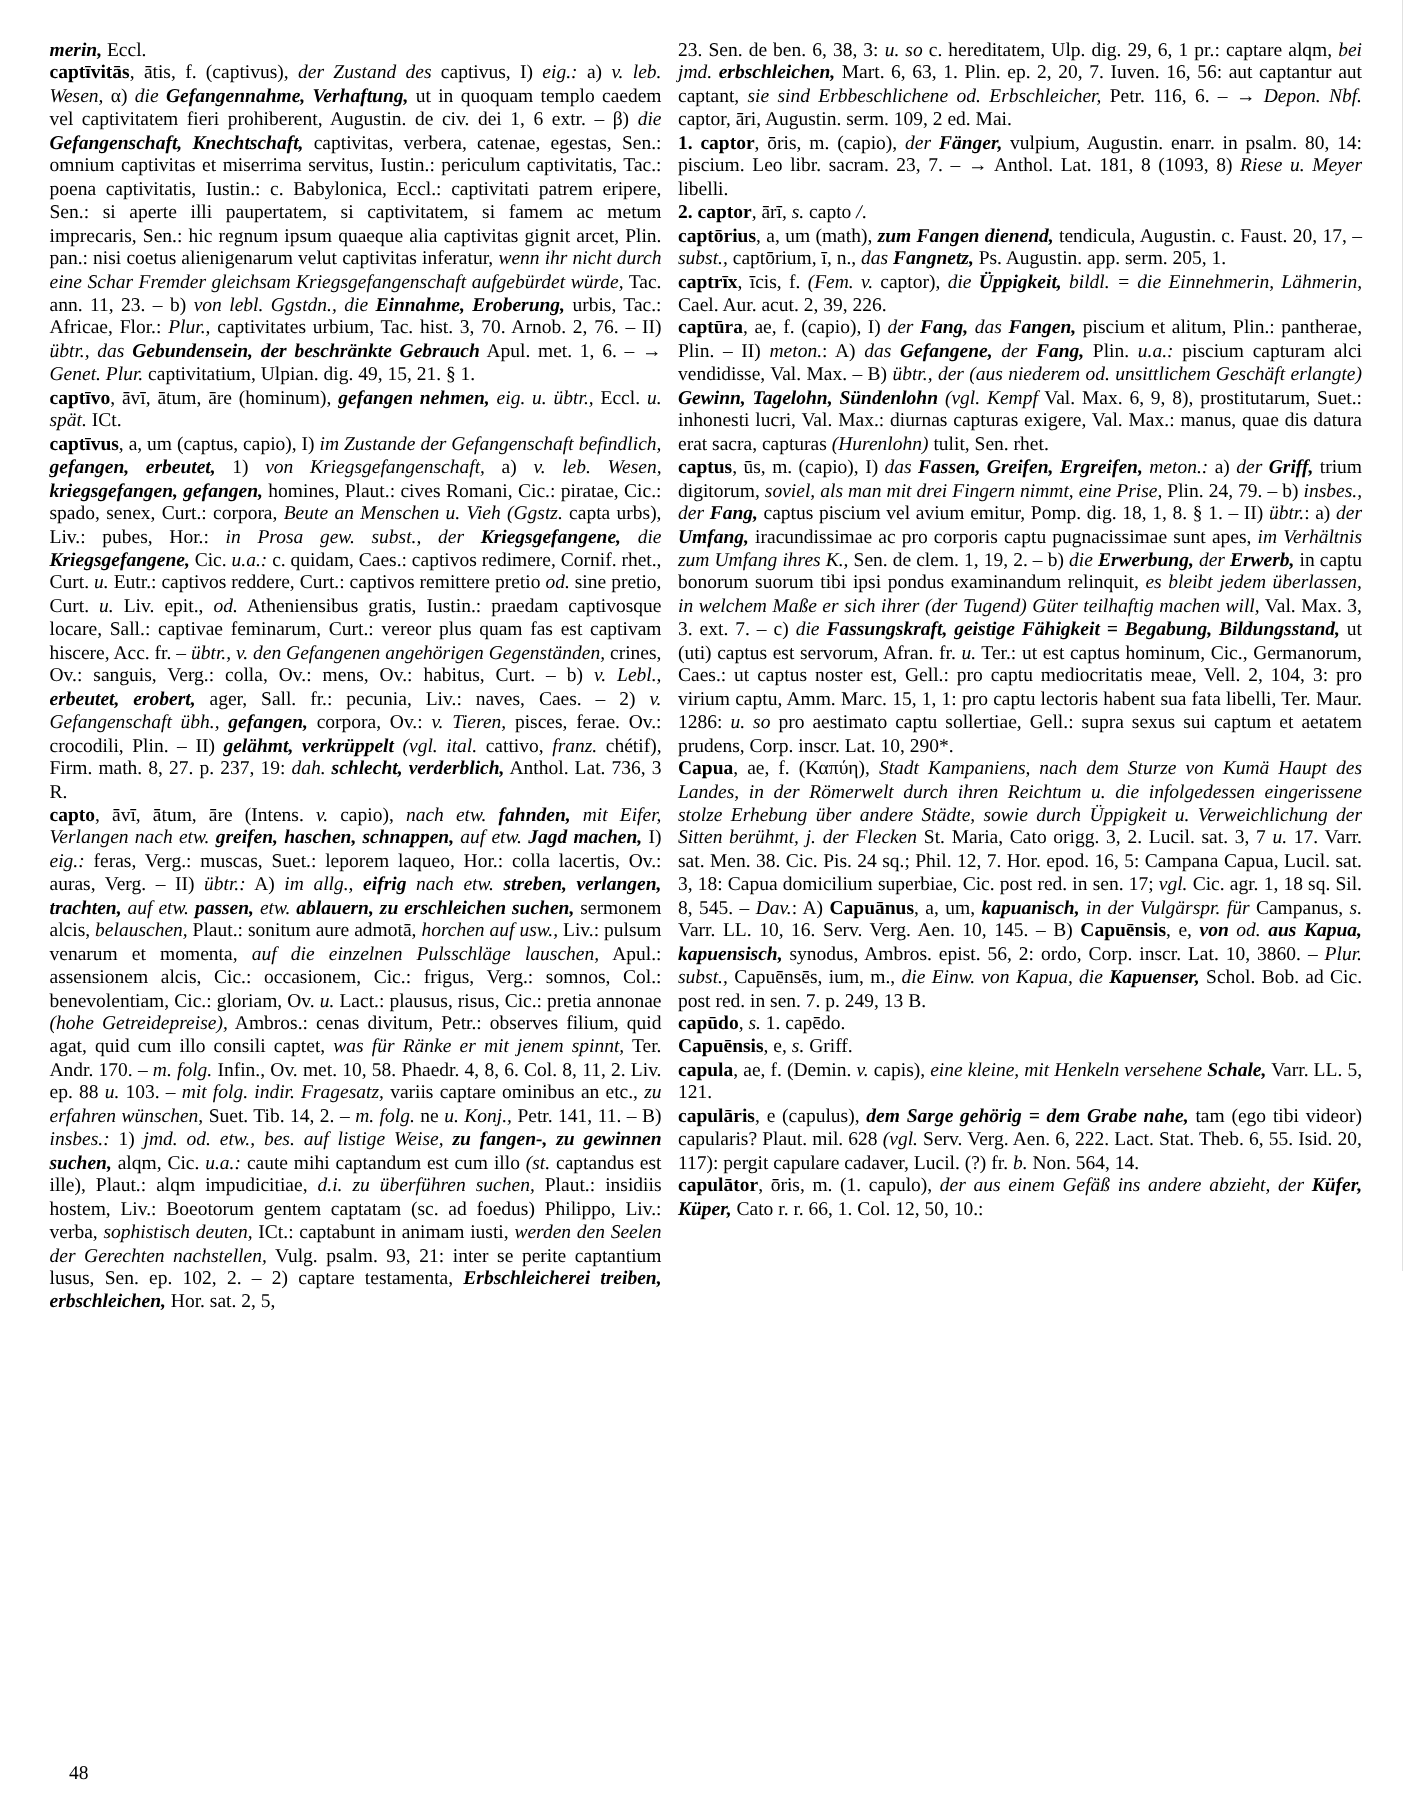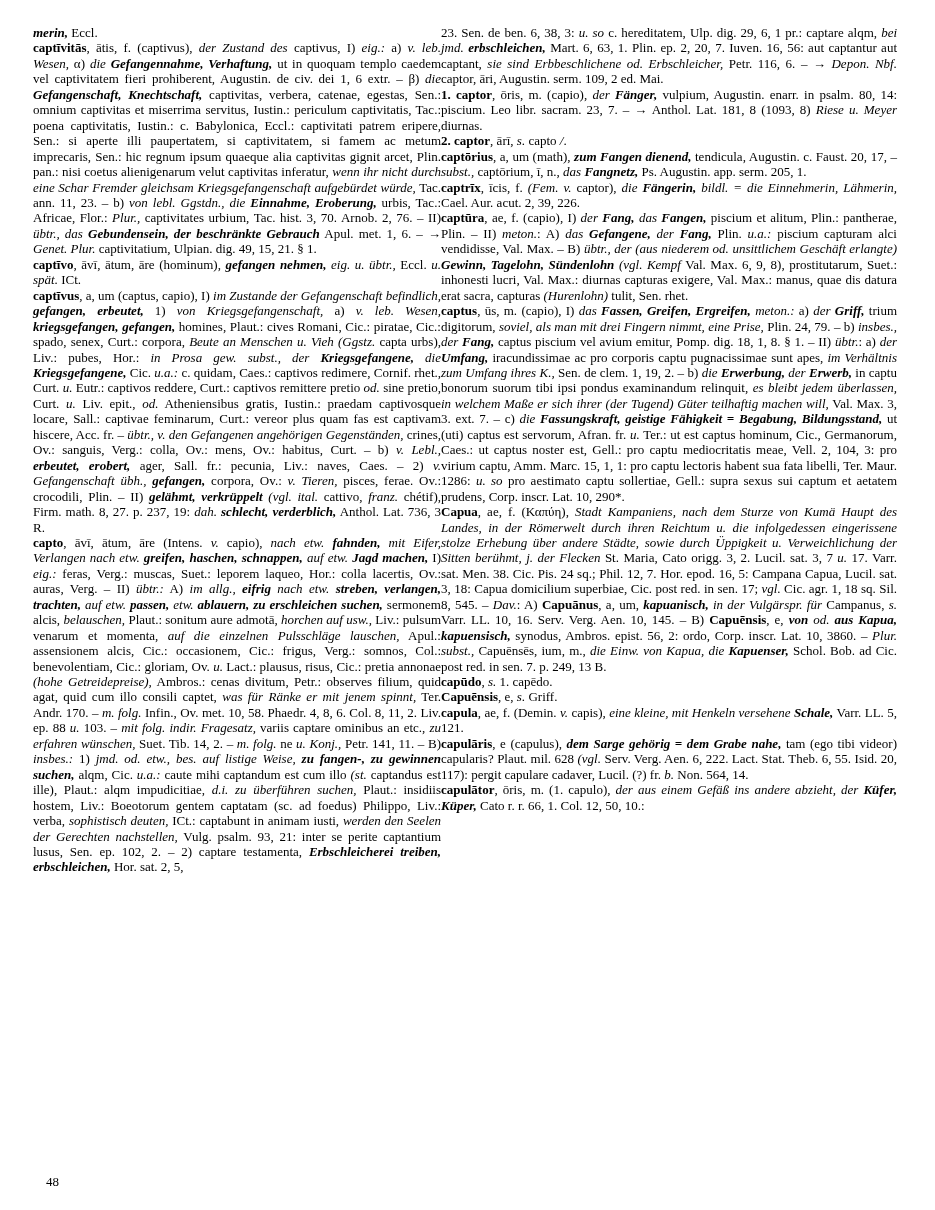--- a/index.html
+++ b/index.html
@@ -14,20 +14,21 @@
     margin: 0 auto;
     background: #ffffff;
     color: #000000;
     overflow: hidden;
   }
   .columns {
     position: absolute;
     left: 33px;
     top: 25px;
     display: flex;
+    gap: 11px;
   }
   .col {
     font-size: 13px;
     line-height: 15.45px;
     text-align: justify;
   }
   .col-left  { width: 408px; }
   .col-right { width: 456px; }
   .entry { margin: 0; padding: 0; }
   .entry .b  { font-weight: bold; }
@@ -48,24 +49,24 @@
   <div class="columns">
     <div class="col col-left" id="col-left">
         <p class="entry"><span class="bi">merin,</span><span> Eccl.</span></p>
         <p class="entry"><span class="b">captīvitās</span><span>, ātis, f. (captivus), </span><span class="i">der Zustand des</span><span> captivus, I) </span><span class="i">eig.:</span><span> a) </span><span class="i">v. leb. Wesen,</span><span> α) </span><span class="i">die </span><span class="bi">Gefangennahme, Verhaftung,</span><span> ut in quoquam templo caedem vel captivitatem fieri prohiberent, Augustin. de civ. dei 1, 6 extr. – β) </span><span class="i">die </span><span class="bi">Gefangenschaft, Knechtschaft,</span><span> captivitas, verbera, catenae, egestas, Sen.: omnium captivitas et miserrima servitus, Iustin.: periculum captivitatis, Tac.: poena captivitatis, Iustin.: c. Babylonica, Eccl.: captivitati patrem eripere, Sen.: si aperte illi paupertatem, si captivitatem, si famem ac metum imprecaris, Sen.: hic regnum ipsum quaeque alia captivitas gignit arcet, Plin. pan.: nisi coetus alienigenarum velut captivitas inferatur, </span><span class="i">wenn ihr nicht durch eine Schar Fremder gleichsam Kriegsgefangenschaft aufgebürdet würde,</span><span> Tac. ann. 11, 23. – b) </span><span class="i">von lebl. Ggstdn., die </span><span class="bi">Einnahme, Eroberung,</span><span> urbis, Tac.: Africae, Flor.: </span><span class="i">Plur.,</span><span> captivitates urbium, Tac. hist. 3, 70. Arnob. 2, 76. – II) </span><span class="i">übtr., das </span><span class="bi">Gebundensein, der beschränkte Gebrauch</span><span> Apul. met. 1, 6. – → </span><span class="i">Genet. Plur.</span><span> captivitatium, Ulpian. dig. 49, 15, 21. § 1.</span></p>
         <p class="entry"><span class="b">captīvo</span><span>, āvī, ātum, āre (hominum), </span><span class="bi">gefangen nehmen,</span><span> </span><span class="i">eig. u. übtr.,</span><span> Eccl. </span><span class="i">u. spät.</span><span> ICt.</span></p>
         <p class="entry"><span class="b">captīvus</span><span>, a, um (captus, capio), I) </span><span class="i">im Zustande der Gefangenschaft befindlich, </span><span class="bi">gefangen, erbeutet,</span><span> 1) </span><span class="i">von Kriegsgefangenschaft,</span><span> a) </span><span class="i">v. leb. Wesen, </span><span class="bi">kriegsgefangen, gefangen,</span><span> homines, Plaut.: cives Romani, Cic.: piratae, Cic.: spado, senex, Curt.: corpora, </span><span class="i">Beute an Menschen u. Vieh (Ggstz.</span><span> capta urbs), Liv.: pubes, Hor.: </span><span class="i">in Prosa gew. subst., der </span><span class="bi">Kriegsgefangene, </span><span class="i">die </span><span class="bi">Kriegsgefangene,</span><span> Cic. </span><span class="i">u.a.:</span><span> c. quidam, Caes.: captivos redimere, Cornif. rhet., Curt. </span><span class="i">u.</span><span> Eutr.: captivos reddere, Curt.: captivos remittere pretio </span><span class="i">od.</span><span> sine pretio, Curt. </span><span class="i">u.</span><span> Liv. epit., </span><span class="i">od.</span><span> Atheniensibus gratis, Iustin.: praedam captivosque locare, Sall.: captivae feminarum, Curt.: vereor plus quam fas est captivam hiscere, Acc. fr. – </span><span class="i">übtr., v. den Gefangenen angehörigen Gegenständen,</span><span> crines, Ov.: sanguis, Verg.: colla, Ov.: mens, Ov.: habitus, Curt. – b) </span><span class="i">v. Lebl., </span><span class="bi">erbeutet, erobert,</span><span> ager, Sall. fr.: pecunia, Liv.: naves, Caes. – 2) </span><span class="i">v. Gefangenschaft übh., </span><span class="bi">gefangen,</span><span> corpora, Ov.: </span><span class="i">v. Tieren,</span><span> pisces, ferae. Ov.: crocodili, Plin. – II) </span><span class="bi">gelähmt, verkrüppelt</span><span> </span><span class="i">(vgl. ital.</span><span> cattivo, </span><span class="i">franz.</span><span> chétif), Firm. math. 8, 27. p. 237, 19: </span><span class="i">dah.</span><span> </span><span class="bi">schlecht, verderblich,</span><span> Anthol. Lat. 736, 3 R.</span></p>
         <p class="entry"><span class="b">capto</span><span>, āvī, ātum, āre (Intens. </span><span class="i">v.</span><span> capio), </span><span class="i">nach etw. </span><span class="bi">fahnden, </span><span class="i">mit Eifer, Verlangen nach etw. </span><span class="bi">greifen, haschen, schnappen, </span><span class="i">auf etw. </span><span class="bi">Jagd machen,</span><span> I) </span><span class="i">eig.:</span><span> feras, Verg.: muscas, Suet.: leporem laqueo, Hor.: colla lacertis, Ov.: auras, Verg. – II) </span><span class="i">übtr.:</span><span> A) </span><span class="i">im allg., </span><span class="bi">eifrig </span><span class="i">nach etw. </span><span class="bi">streben, verlangen, trachten, </span><span class="i">auf etw. </span><span class="bi">passen, </span><span class="i">etw. </span><span class="bi">ablauern, zu erschleichen suchen,</span><span> sermonem alcis, </span><span class="i">belauschen,</span><span> Plaut.: sonitum aure admotā, </span><span class="i">horchen auf usw.,</span><span> Liv.: pulsum venarum et momenta, </span><span class="i">auf die einzelnen Pulsschläge lauschen,</span><span> Apul.: assensionem alcis, Cic.: occasionem, Cic.: frigus, Verg.: somnos, Col.: benevolentiam, Cic.: gloriam, Ov. </span><span class="i">u.</span><span> Lact.: plausus, risus, Cic.: pretia annonae </span><span class="i">(hohe Getreidepreise),</span><span> Ambros.: cenas divitum, Petr.: observes filium, quid agat, quid cum illo consili captet, </span><span class="i">was für Ränke er mit jenem spinnt,</span><span> Ter. Andr. 170. – </span><span class="i">m. folg.</span><span> Infin., Ov. met. 10, 58. Phaedr. 4, 8, 6. Col. 8, 11, 2. Liv. ep. 88 </span><span class="i">u.</span><span> 103. – </span><span class="i">mit folg. indir. Fragesatz,</span><span> variis captare ominibus an etc., </span><span class="i">zu erfahren wünschen,</span><span> Suet. Tib. 14, 2. – </span><span class="i">m. folg.</span><span> ne </span><span class="i">u. Konj.,</span><span> Petr. 141, 11. – B) </span><span class="i">insbes.:</span><span> 1) </span><span class="i">jmd. od. etw., bes. auf listige Weise, </span><span class="bi">zu fangen-, zu gewinnen suchen,</span><span> alqm, Cic. </span><span class="i">u.a.:</span><span> caute mihi captandum est cum illo </span><span class="i">(st.</span><span> captandus est ille), Plaut.: alqm impudicitiae, </span><span class="i">d.i. zu überführen suchen,</span><span> Plaut.: insidiis hostem, Liv.: Boeotorum gentem captatam (sc. ad foedus) Philippo, Liv.: verba, </span><span class="i">sophistisch deuten,</span><span> ICt.: captabunt in animam iusti, </span><span class="i">werden den Seelen der Gerechten nachstellen,</span><span> Vulg. psalm. 93, 21: inter se perite captantium lusus, Sen. ep. 102, 2. – 2) captare testamenta, </span><span class="bi">Erbschleicherei treiben, erbschleichen,</span><span> Hor. sat. 2, 5,</span></p>
       </div>
     <div class="col col-right" id="col-right">
         <p class="entry"><span>23. Sen. de ben. 6, 38, 3: </span><span class="i">u. so</span><span> c. hereditatem, Ulp. dig. 29, 6, 1 pr.: captare alqm, </span><span class="i">bei jmd. </span><span class="bi">erbschleichen,</span><span> Mart. 6, 63, 1. Plin. ep. 2, 20, 7. Iuven. 16, 56: aut captantur aut captant, </span><span class="i">sie sind Erbbeschlichene od. Erbschleicher,</span><span> Petr. 116, 6. – → </span><span class="i">Depon. Nbf.</span><span> captor, āri, Augustin. serm. 109, 2 ed. Mai.</span></p>
-        <p class="entry"><span class="b">1. captor</span><span>, ōris, m. (capio), </span><span class="i">der </span><span class="bi">Fänger,</span><span> vulpium, Augustin. enarr. in psalm. 80, 14: piscium. Leo libr. sacram. 23, 7. – → Anthol. Lat. 181, 8 (1093, 8) </span><span class="i">Riese u. Meyer</span><span> diurnas.</span></p>
+        <p class="entry"><span class="b">1. captor</span><span>, ōris, m. (capio), </span><span class="i">der </span><span class="bi">Fänger,</span><span> vulpium, Augustin. enarr. in psalm. 80, 14: piscium. Leo libr. sacram. 23, 7. – → Anthol. Lat. 181, 8 (1093, 8) </span><span class="i">Riese u. Meyer</span><span> libelli.</span></p>
         <p class="entry"><span class="b">2. captor</span><span>, ārī, </span><span class="i">s.</span><span> capto </span><span class="i">/</span><span>.</span></p>
         <p class="entry"><span class="b">captōrius</span><span>, a, um (math), </span><span class="bi">zum Fangen dienend,</span><span> tendicula, Augustin. c. Faust. 20, 17, – </span><span class="i">subst.,</span><span> captōrium, ī, n., </span><span class="i">das </span><span class="bi">Fangnetz,</span><span> Ps. Augustin. app. serm. 205, 1.</span></p>
-        <p class="entry"><span class="b">captrīx</span><span>, īcis, f. </span><span class="i">(Fem. v.</span><span> captor), </span><span class="i">die </span><span class="bi">Fängerin, </span><span class="i">bildl. = die Einnehmerin, Lähmerin,</span><span> Cael. Aur. acut. 2, 39, 226.</span></p>
+        <p class="entry"><span class="b">captrīx</span><span>, īcis, f. </span><span class="i">(Fem. v.</span><span> captor), </span><span class="i">die </span><span class="bi">Üppigkeit, </span><span class="i">bildl. = die Einnehmerin, Lähmerin,</span><span> Cael. Aur. acut. 2, 39, 226.</span></p>
         <p class="entry"><span class="b">captūra</span><span>, ae, f. (capio), I) </span><span class="i">der </span><span class="bi">Fang, </span><span class="i">das </span><span class="bi">Fangen,</span><span> piscium et alitum, Plin.: pantherae, Plin. – II) </span><span class="i">meton.</span><span>: A) </span><span class="i">das </span><span class="bi">Gefangene, </span><span class="i">der </span><span class="bi">Fang,</span><span> Plin. </span><span class="i">u.a.:</span><span> piscium capturam alci vendidisse, Val. Max. – B) </span><span class="i">übtr., der (aus niederem od. unsittlichem Geschäft erlangte) </span><span class="bi">Gewinn, Tagelohn, Sündenlohn</span><span> </span><span class="i">(vgl. Kempf</span><span> Val. Max. 6, 9, 8), prostitutarum, Suet.: inhonesti lucri, Val. Max.: diurnas capturas exigere, Val. Max.: manus, quae dis datura erat sacra, capturas </span><span class="i">(Hurenlohn)</span><span> tulit, Sen. rhet.</span></p>
         <p class="entry"><span class="b">captus</span><span>, ūs, m. (capio), I) </span><span class="i">das </span><span class="bi">Fassen, Greifen, Ergreifen, </span><span class="i">meton.:</span><span> a) </span><span class="i">der </span><span class="bi">Griff,</span><span> trium digitorum, </span><span class="i">soviel, als man mit drei Fingern nimmt, eine Prise,</span><span> Plin. 24, 79. – b) </span><span class="i">insbes., der </span><span class="bi">Fang,</span><span> captus piscium vel avium emitur, Pomp. dig. 18, 1, 8. § 1. – II) </span><span class="i">übtr.</span><span>: a) </span><span class="i">der </span><span class="bi">Umfang,</span><span> iracundissimae ac pro corporis captu pugnacissimae sunt apes, </span><span class="i">im Verhältnis zum Umfang ihres K.,</span><span> Sen. de clem. 1, 19, 2. – b) </span><span class="i">die </span><span class="bi">Erwerbung, </span><span class="i">der </span><span class="bi">Erwerb,</span><span> in captu bonorum suorum tibi ipsi pondus examinandum relinquit, </span><span class="i">es bleibt jedem überlassen, in welchem Maße er sich ihrer (der Tugend) Güter teilhaftig machen will,</span><span> Val. Max. 3, 3. ext. 7. – c) </span><span class="i">die </span><span class="bi">Fassungskraft, geistige Fähigkeit = Begabung, Bildungsstand,</span><span> ut (uti) captus est servorum, Afran. fr. </span><span class="i">u.</span><span> Ter.: ut est captus hominum, Cic., Germanorum, Caes.: ut captus noster est, Gell.: pro captu mediocritatis meae, Vell. 2, 104, 3: pro virium captu, Amm. Marc. 15, 1, 1: pro captu lectoris habent sua fata libelli, Ter. Maur. 1286: </span><span class="i">u. so</span><span> pro aestimato captu sollertiae, Gell.: supra sexus sui captum et aetatem prudens, Corp. inscr. Lat. 10, 290*.</span></p>
         <p class="entry"><span class="b">Capua</span><span>, ae, f. (Καπύη), </span><span class="i">Stadt Kampaniens, nach dem Sturze von Kumä Haupt des Landes, in der Römerwelt durch ihren Reichtum u. die infolgedessen eingerissene stolze Erhebung über andere Städte, sowie durch Üppigkeit u. Verweichlichung der Sitten berühmt, j. der Flecken</span><span> St. Maria, Cato origg. 3, 2. Lucil. sat. 3, 7 </span><span class="i">u.</span><span> 17. Varr. sat. Men. 38. Cic. Pis. 24 sq.; Phil. 12, 7. Hor. epod. 16, 5: Campana Capua, Lucil. sat. 3, 18: Capua domicilium superbiae, Cic. post red. in sen. 17; </span><span class="i">vgl.</span><span> Cic. agr. 1, 18 sq. Sil. 8, 545. – </span><span class="i">Dav.</span><span>: A) </span><span class="b">Capuānus</span><span>, a, um, </span><span class="bi">kapuanisch, </span><span class="i">in der Vulgärspr. für</span><span> Campanus, </span><span class="i">s.</span><span> Varr. LL. 10, 16. Serv. Verg. Aen. 10, 145. – B) </span><span class="b">Capuēnsis</span><span>, e, </span><span class="bi">von </span><span class="i">od. </span><span class="bi">aus Kapua, kapuensisch,</span><span> synodus, Ambros. epist. 56, 2: ordo, Corp. inscr. Lat. 10, 3860. – </span><span class="i">Plur. subst.,</span><span> Capuēnsēs, ium, m., </span><span class="i">die Einw. von Kapua, die </span><span class="bi">Kapuenser,</span><span> Schol. Bob. ad Cic. post red. in sen. 7. p. 249, 13 B.</span></p>
         <p class="entry"><span class="b">capūdo</span><span>, </span><span class="i">s.</span><span> 1. capēdo.</span></p>
         <p class="entry"><span class="b">Capuēnsis</span><span>, e, </span><span class="i">s.</span><span> Griff.</span></p>
         <p class="entry"><span class="b">capula</span><span>, ae, f. (Demin. </span><span class="i">v.</span><span> capis), </span><span class="i">eine kleine, mit Henkeln versehene </span><span class="bi">Schale,</span><span> Varr. LL. 5, 121.</span></p>
         <p class="entry"><span class="b">capulāris</span><span>, e (capulus), </span><span class="bi">dem Sarge gehörig = dem Grabe nahe,</span><span> tam (ego tibi videor) capularis? Plaut. mil. 628 </span><span class="i">(vgl.</span><span> Serv. Verg. Aen. 6, 222. Lact. Stat. Theb. 6, 55. Isid. 20, 117): pergit capulare cadaver, Lucil. (?) fr. </span><span class="i">b.</span><span> Non. 564, 14.</span></p>
         <p class="entry"><span class="b">capulātor</span><span>, ōris, m. (1. capulo), </span><span class="i">der aus einem Gefäß ins andere abzieht, der </span><span class="bi">Küfer, Küper,</span><span> Cato r. r. 66, 1. Col. 12, 50, 10.:</span></p>
       </div>
   </div>

